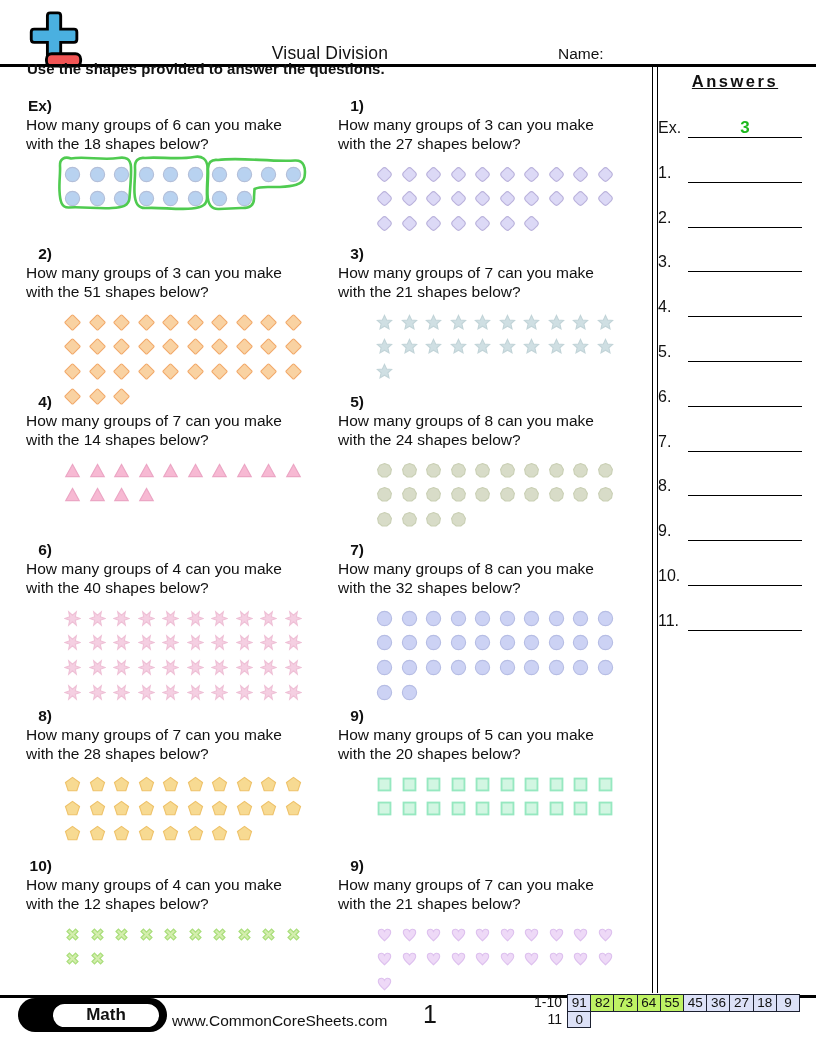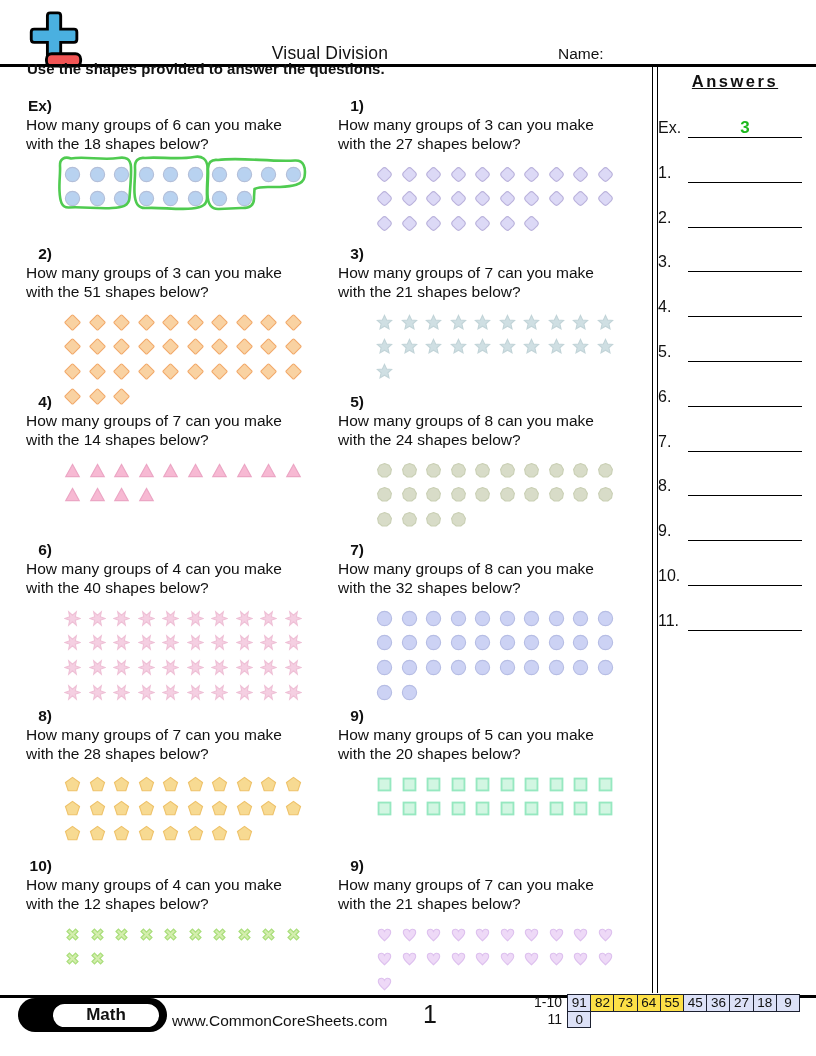--- a/index.html
+++ b/index.html
@@ -44,21 +44,21 @@
   .math-pill { position:absolute; left:33px; top:3.5px; width:110px; height:27px; background:#fff;
     border:2.6px solid #000; border-radius:14px; display:flex; align-items:center; justify-content:center;
     font-weight:bold; font-size:17px; }
   .website { position:absolute; left:172px; top:1012px; font-size:15.5px; }
   .page-num { position:absolute; left:400px; top:1000px; width:60px; text-align:center; font-size:25px; }
   .score { position:absolute; left:509px; top:994px; }
   .score-row { display:flex; }
   .score-row + .score-row { margin-top:-1.2px; }
   .score-label { width:58px; text-align:right; padding-right:5px; font-size:14px; line-height:17.5px; }
   .score-cell { width:24.4px; height:17.8px; border:1.2px solid #1c2030; text-align:center;
-    font-size:13.5px; line-height:15.5px; background:#fde047; }
+    font-size:13.5px; line-height:15.5px; background:#bef264; }
   .score-cell + .score-cell { margin-left:-1.2px; }
 </style>
 </head>
 <body>
 
 <div class="page">
 
   <svg class="logo" viewBox="0 0 60 60">
     <path id="logo-plus" d="M22 5 q0 -3 3 -3 h8 q3 0 3 3 v14 h14 q3 0 3 3 v8 q0 3 -3 3 H36 v14 q0 3 -3 3 h-8 q-3 0 -3 -3 V33 H8 q-3 0 -3 -3 v-8 q0 -3 3 -3 h14 Z" stroke="#000" stroke-width="3" fill="#4ab0e0"></path>
     <rect id="logo-bar" x="21" y="45" width="36" height="13" rx="5.5" stroke="#000" stroke-width="3" fill="#f25555"></rect>

